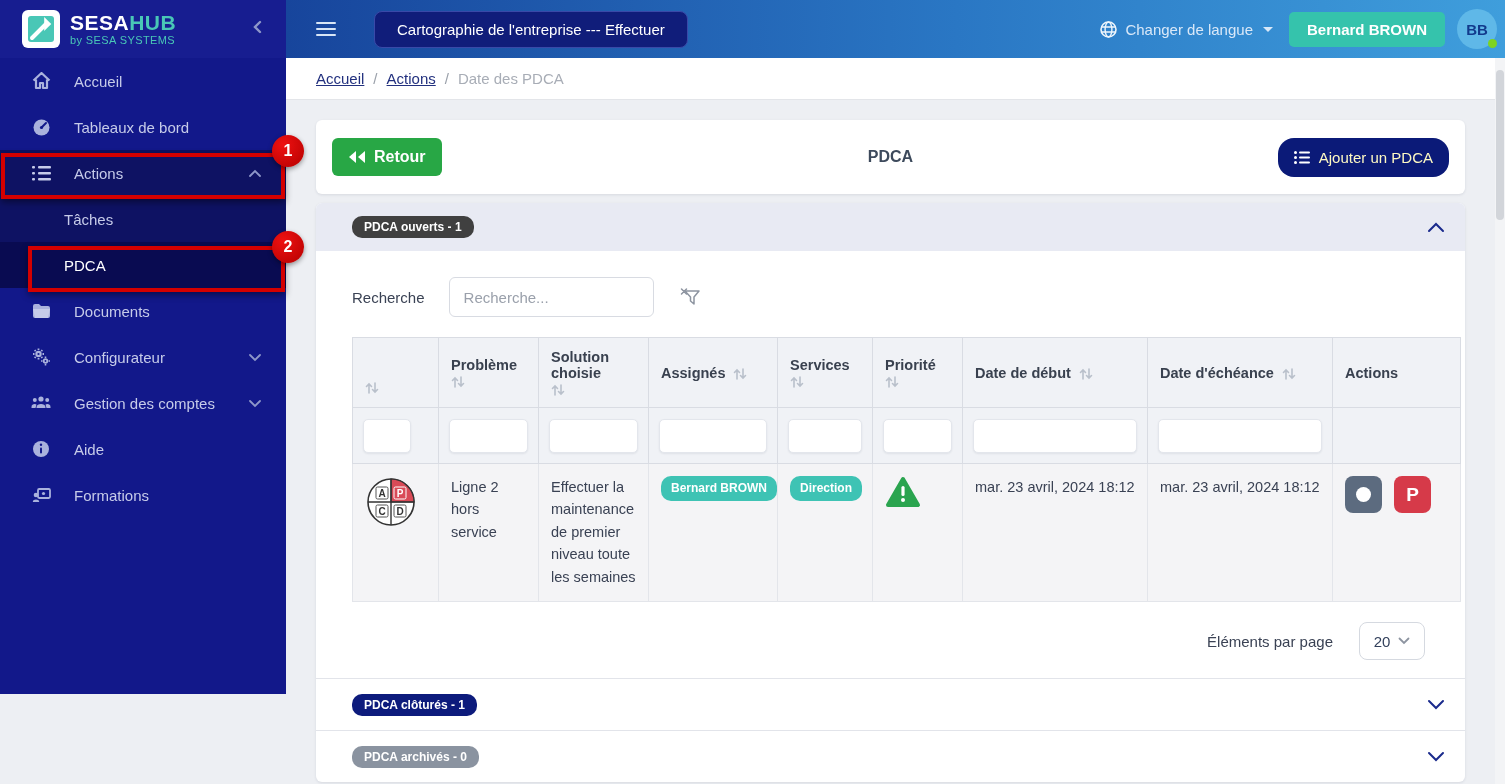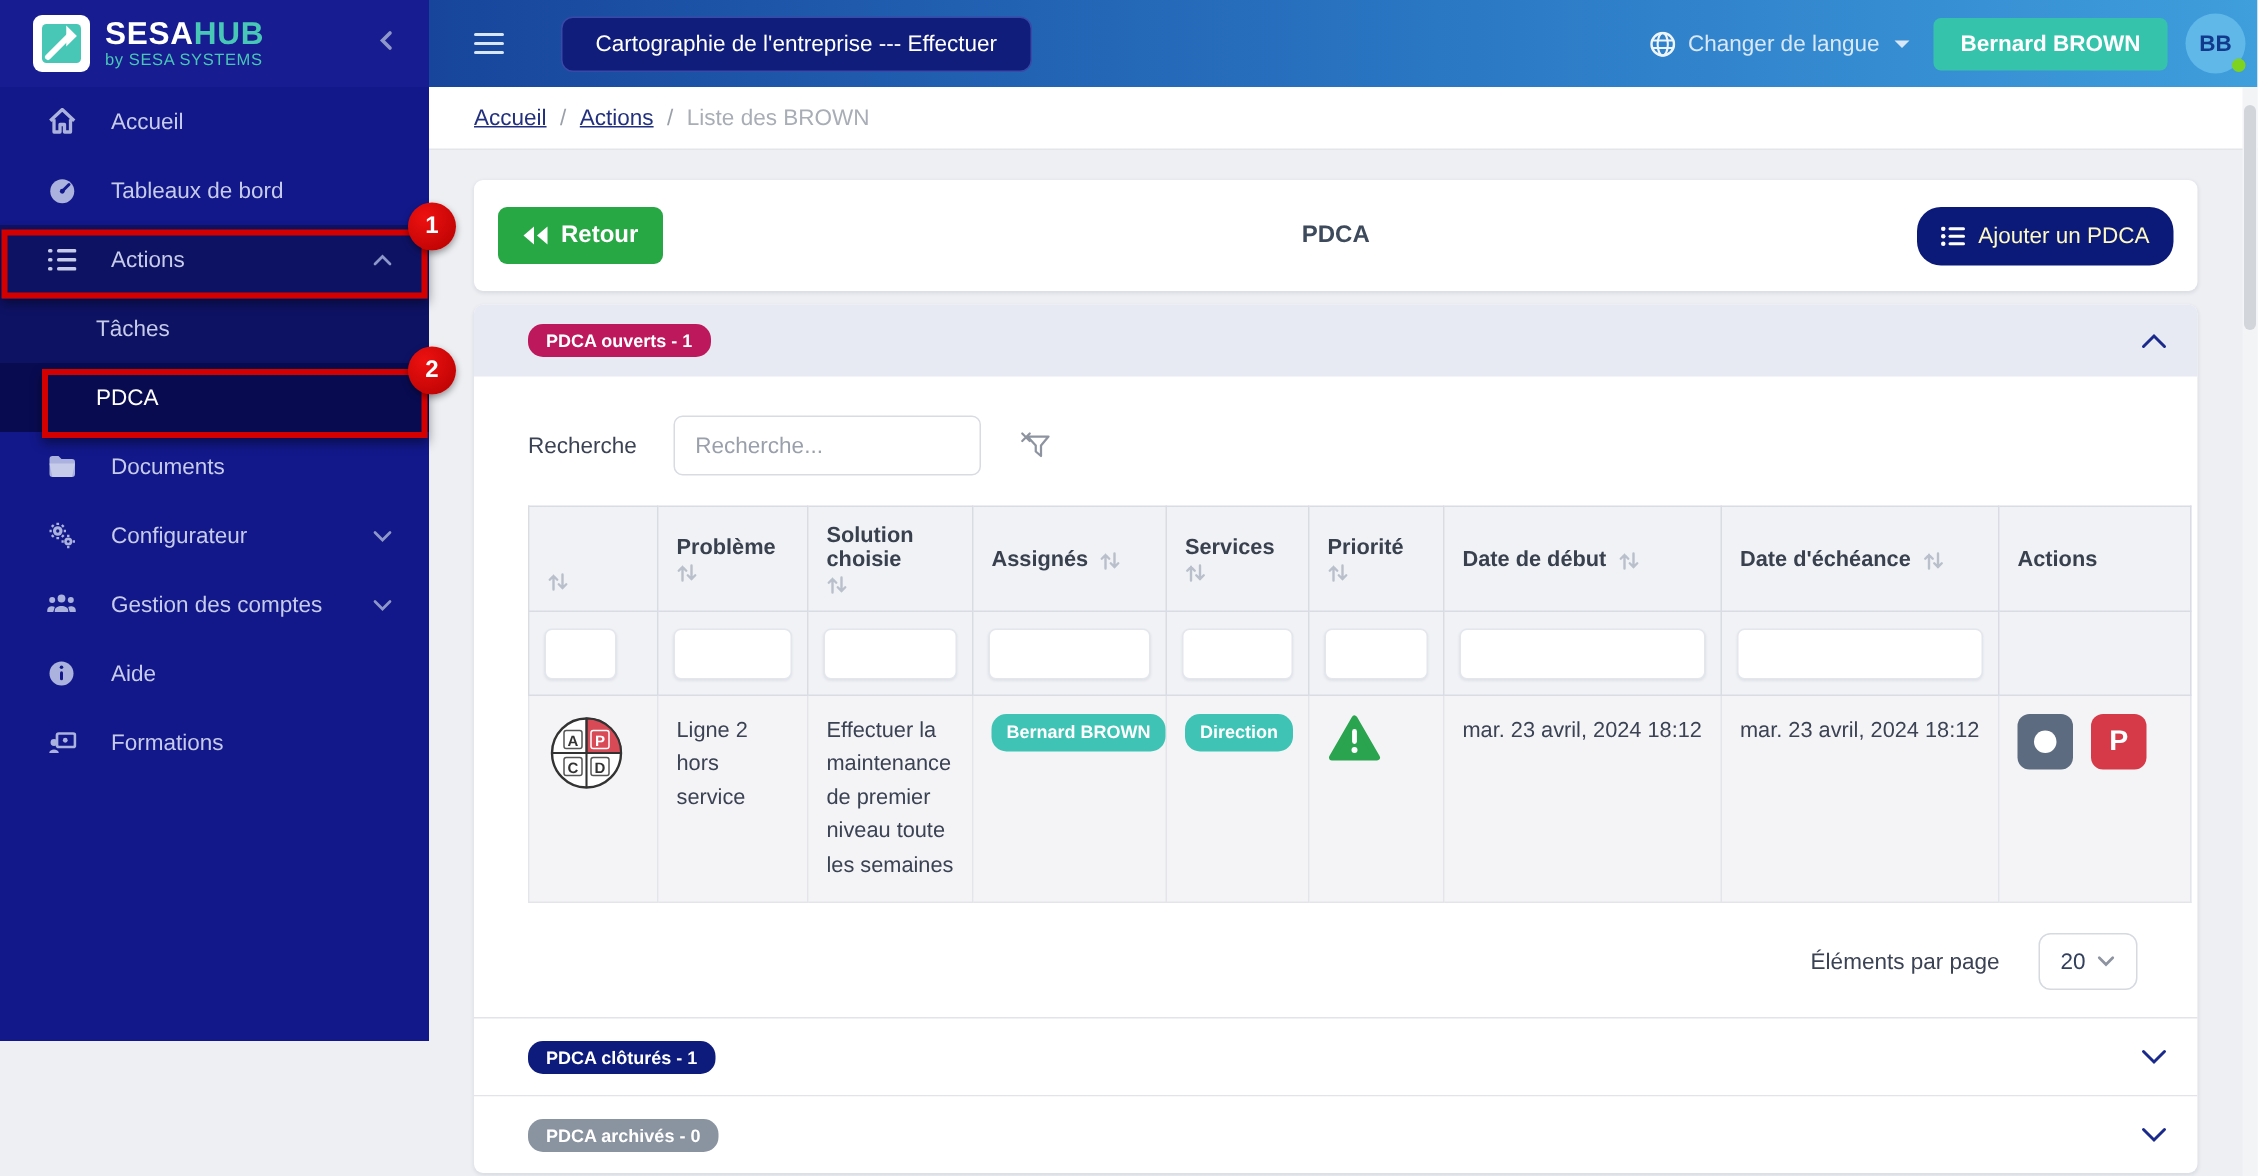--- a/index.html
+++ b/index.html
@@ -102,21 +102,21 @@
     font-size: 15px; padding: 11px 16px; cursor: pointer; display: flex; align-items: center; gap: 9px;
     position: relative; z-index: 1;
   }
 
   
   .section-bar {
     height: 48px; background: #e8eaf3; border-radius: 6px 6px 0 0;
     display: flex; align-items: center; padding: 0 20px 0 36px; cursor: pointer;
   }
   .pill { font-size: 12px; font-weight: bold; color: #ffffff; padding: 4px 12px; border-radius: 10px; }
-  .pill-teal { background: #be185d; }
+  .pill-teal { background: #404040; }
   .pill-navy { background: #0d1b7c; }
   .pill-gray { background: #8a93a0; }
   .bar-chev { margin-left: auto; display: flex; cursor: pointer; }
 
   .panel-body { padding: 26px 20px 0 36px; }
   .search-row { display: flex; align-items: center; margin-bottom: 20px; }
   .search-label { font-size: 15px; color: #3a4254; margin-right: 24px; }
   .search-input {
     width: 205px; height: 40px; border: 1px solid #d8dbe2; border-radius: 6px;
     font-size: 15px; padding: 0 14px; color: #3a4254; font-family: "Liberation Sans", sans-serif;
@@ -371,21 +371,21 @@
       <span class="avatar-dot"></span>
     </div>
   </div>
 </div>
 
 <div class="breadcrumb-bar">
   <span class="crumb-link">Accueil</span>
   <span class="crumb-sep">/</span>
   <span class="crumb-link">Actions</span>
   <span class="crumb-sep">/</span>
-  <span class="crumb-current">Liste des BROWN</span>
+  <span class="crumb-current">Date des PDCA</span>
 </div>
 
 <div class="content">
 
   <div class="card card-head">
     <button class="btn-back">
       <span style="display:flex;">
         <svg width="18" height="14" viewBox="0 0 18 14">
             <path d="M8 1 L1 7 L8 13 Z" fill="#ffffff"></path>
             <path d="M17 1 L10 7 L17 13 Z" fill="#ffffff"></path>

